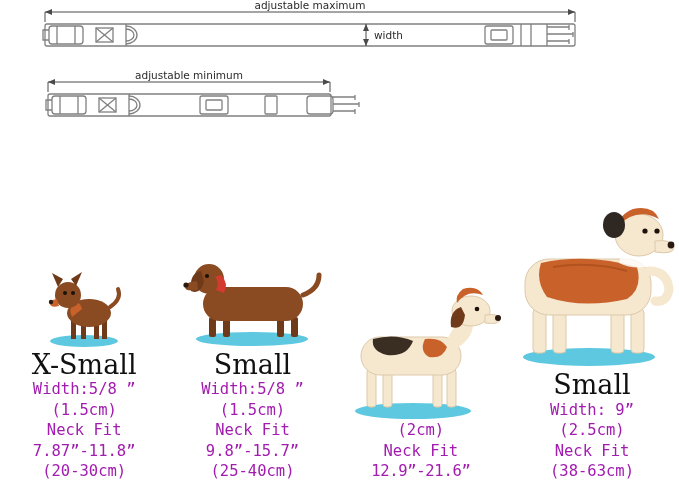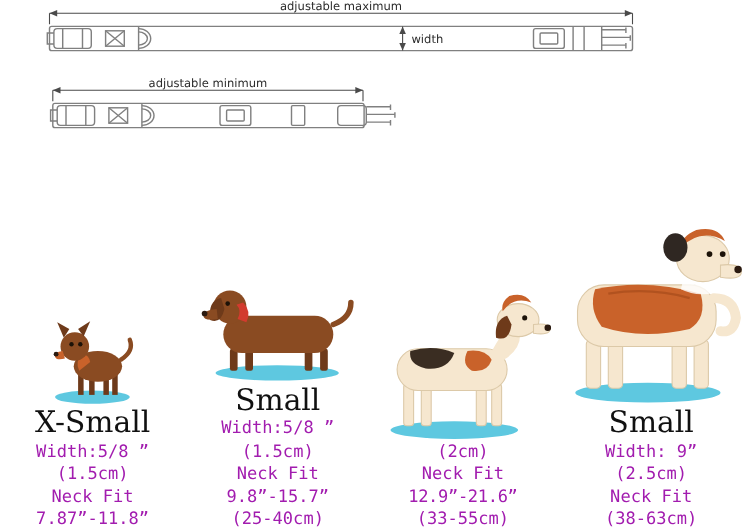--- a/index.html
+++ b/index.html
@@ -207,20 +207,21 @@
           <circle cx="27" cy="63" r="2.2" fill="#2b1a10"></circle>
           <circle cx="41" cy="54" r="2" fill="#1c1208"></circle>
           <circle cx="49" cy="54" r="2" fill="#1c1208"></circle>
         </svg>
       </div>
       <div class="size-name">X-Small</div>
       <div class="spec">Width:5/8 ”</div>
       <div class="spec">(1.5cm)</div>
       <div class="spec">Neck Fit</div>
       <div class="spec">7.87”-11.8”</div>
+      <div class="spec">(20-30cm)</div>
     </div>
 
     <div class="size-col">
       <div class="dog-wrap">
         <svg width="150" height="120" viewBox="0 0 150 120" xmlns="http://www.w3.org/2000/svg">
           <ellipse cx="75" cy="110" rx="56" ry="7" fill="#5ec8e0"></ellipse>
 
           <rect x="32" y="88" width="7" height="20" rx="2" fill="#6e3a1a"></rect>
           <rect x="46" y="88" width="7" height="20" rx="2" fill="#6e3a1a"></rect>
           <rect x="100" y="88" width="7" height="20" rx="2" fill="#6e3a1a"></rect>
@@ -275,21 +276,20 @@
           <path d="M144,50 q14,-2 15,4 q0,6 -15,4 z" fill="#f6e7cf" stroke="#dcc9a8" stroke-width="1"></path>
           <circle cx="157" cy="53" r="3" fill="#2b1a10"></circle>
           <circle cx="136" cy="44" r="2.3" fill="#1c1208"></circle>
 
           <path d="M118,56 q6,8 2,16 l-7,-4 q3,-6 -1,-10 z" fill="#5ec8e0" opacity="0"></path>
         </svg>
       </div>
       <div class="spec">(2cm)</div>
       <div class="spec">Neck Fit</div>
       <div class="spec tight">12.9”-21.6”</div>
-      <div class="spec">(33-55cm)</div>
     </div>
 
     <div class="size-col">
       <div class="dog-wrap">
         <svg width="170" height="172" viewBox="0 0 170 172" xmlns="http://www.w3.org/2000/svg">
           <ellipse cx="82" cy="160" rx="66" ry="9" fill="#5ec8e0"></ellipse>
 
           <rect x="26" y="112" width="13" height="44" rx="4" fill="#f6e7cf" stroke="#dcc9a8" stroke-width="1"></rect>
           <rect x="46" y="112" width="13" height="44" rx="4" fill="#f6e7cf" stroke="#dcc9a8" stroke-width="1"></rect>
           <rect x="104" y="112" width="13" height="44" rx="4" fill="#f6e7cf" stroke="#dcc9a8" stroke-width="1"></rect>

